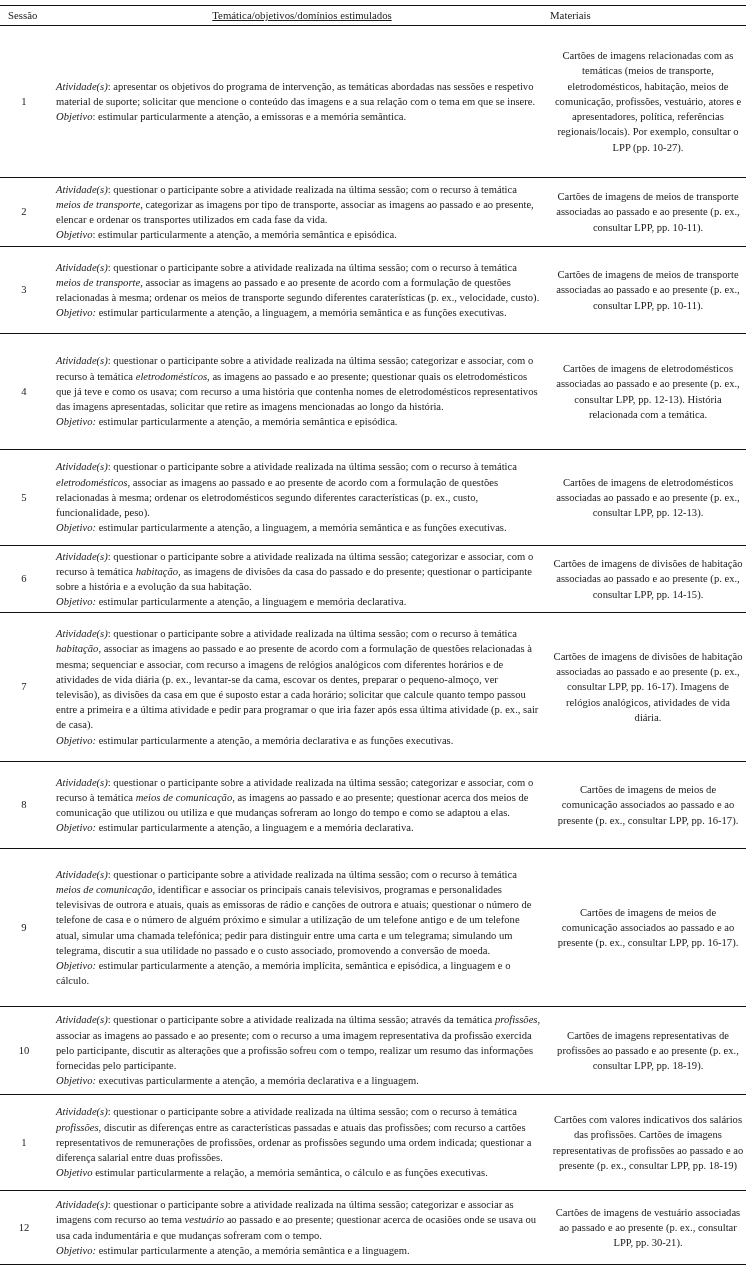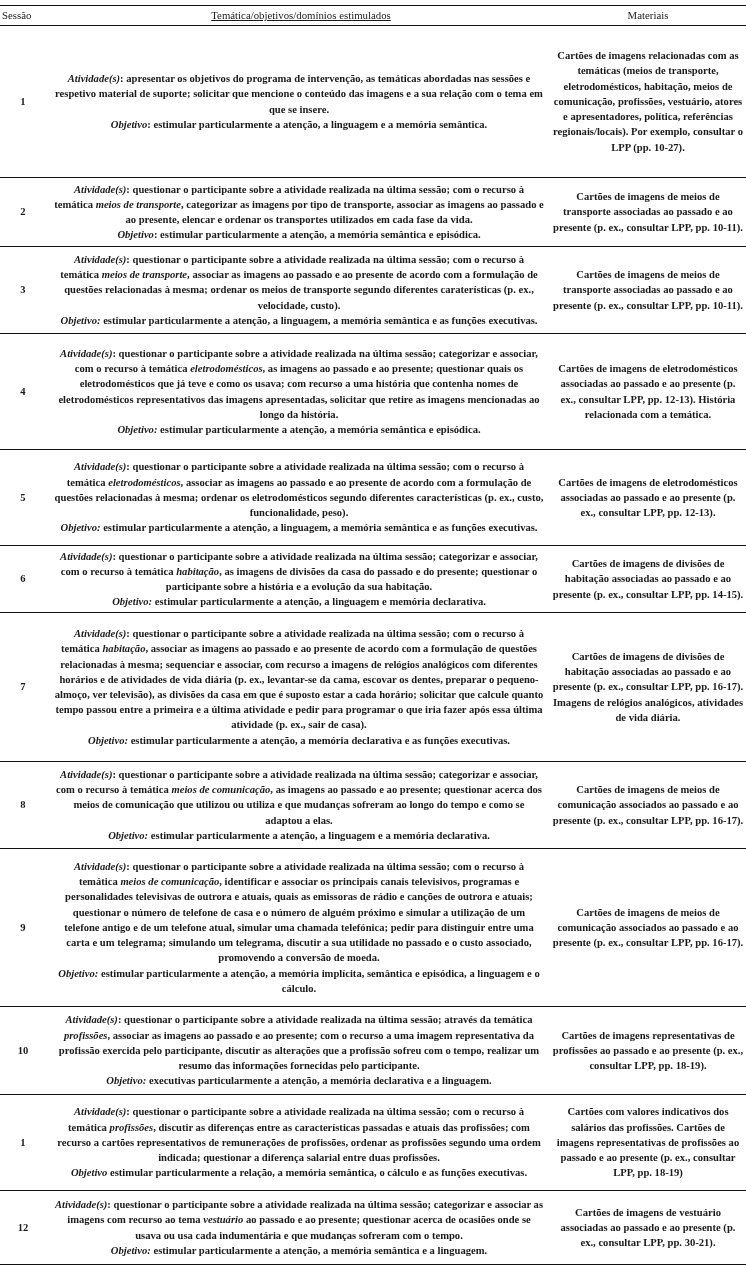--- a/index.html
+++ b/index.html
@@ -13,31 +13,30 @@
     width: 746px; border-collapse: collapse;
     font-size: 10.6px; line-height: 15.2px;
   }
   thead th {
     font-weight: normal;
     border-top: 1.5px solid #111;
     border-bottom: 1.5px solid #111;
     height: 19px; padding: 0;
     font-size: 10.8px;
   }
-  th.c-sess { text-align: left; padding-left: 2px; width: 46px; }
+  th.c-sess { text-align: left; padding-left: 8px; width: 46px; }
   th.c-tema { text-align: center; text-decoration: underline; }
-  th.c-mat { text-align: center; width: 196px; }
+  th.c-mat { text-align: left; width: 196px; }
   tbody td {
     border-bottom: 1.5px solid #111;
     vertical-align: middle;
     padding: 0;
-    font-weight: bold;
   }
   td.sess { text-align: center; width: 46px; padding-right: 6px; }
-  td.tema { padding: 1px 6px 1px 2px; text-align: center; }
+  td.tema { padding: 1px 6px 1px 2px; text-align: left; }
   td.mat { text-align: center; padding: 1px 2px; width: 192px; }
   .lbl { font-style: italic; }
   .theme-word { font-style: italic; }
   .line { display: block; }
 </style>
 </head>
 <body>
 
 <table>
   <thead>
@@ -45,21 +44,21 @@
       <th class="c-sess">Sessão</th>
       <th class="c-tema">Temática/objetivos/domínios estimulados</th>
       <th class="c-mat">Materiais</th>
     </tr>
   </thead>
   <tbody id="rows">
   <tr style="height: 152px;">
     <td class="sess">1</td>
     <td class="tema">
       <span class="line"><span class="lbl">Atividade(s)</span><span>: apresentar os objetivos do programa de intervenção, as temáticas abordadas nas sessões e respetivo material de suporte; solicitar que mencione o conteúdo das imagens e a sua relação com o tema em que se insere.</span><span class="theme-word"></span><span></span></span>
-      <span class="line"><span class="lbl">Objetivo</span><span>: estimular particularmente a atenção, a linguagem e a memória semântica.</span></span>
+      <span class="line"><span class="lbl">Objetivo</span><span>: estimular particularmente a atenção, a emissoras e a memória semântica.</span></span>
     </td>
     <td class="mat">Cartões de imagens relacionadas com as temáticas (meios de transporte, eletrodomésticos, habitação, meios de comunicação, profissões, vestuário, atores e apresentadores, política, referências regionais/locais). Por exemplo, consultar o LPP (pp. 10-27).</td>
   </tr>
 
   <tr style="height: 69px;">
     <td class="sess">2</td>
     <td class="tema">
       <span class="line"><span class="lbl">Atividade(s)</span><span>: questionar o participante sobre a atividade realizada na última sessão; com o recurso à temática </span><span class="theme-word">meios de transporte</span><span>, categorizar as imagens por tipo de transporte, associar as imagens ao passado e ao presente, elencar e ordenar os transportes utilizados em cada fase da vida.</span></span>
       <span class="line"><span class="lbl">Objetivo</span><span>: estimular particularmente a atenção, a memória semântica e episódica.</span></span>
     </td>

